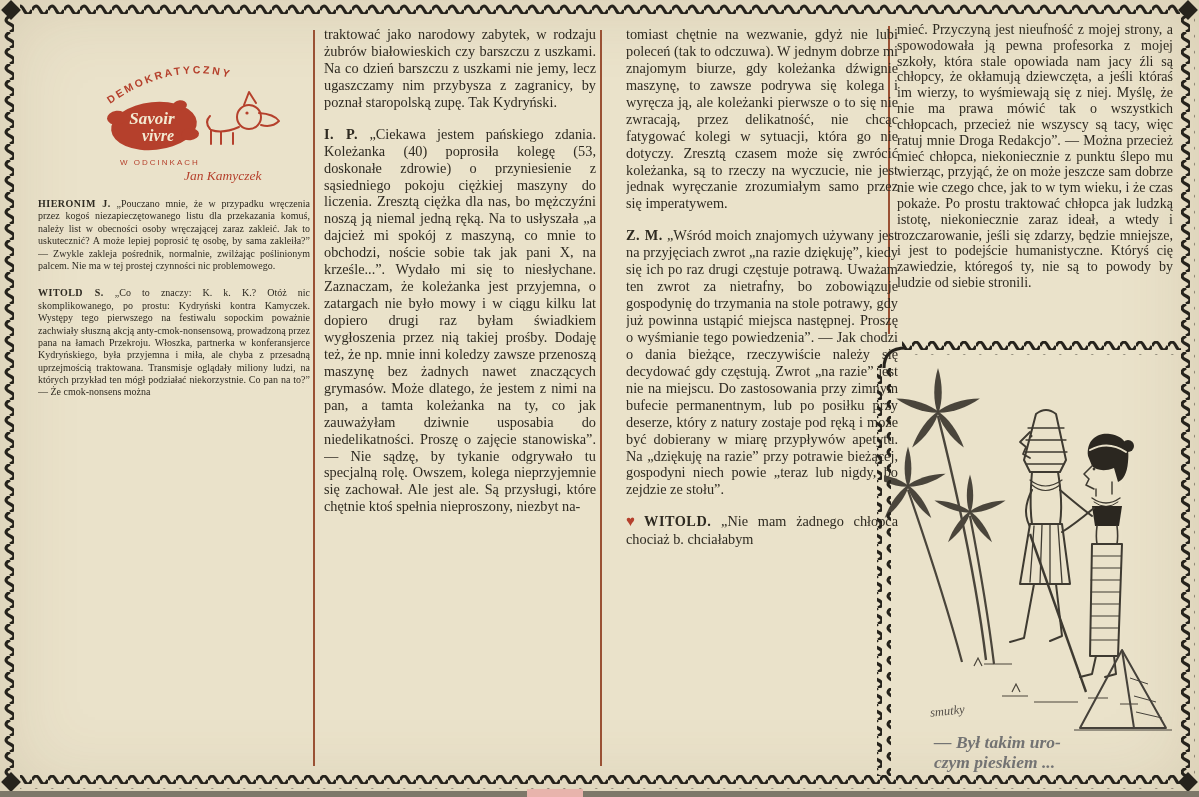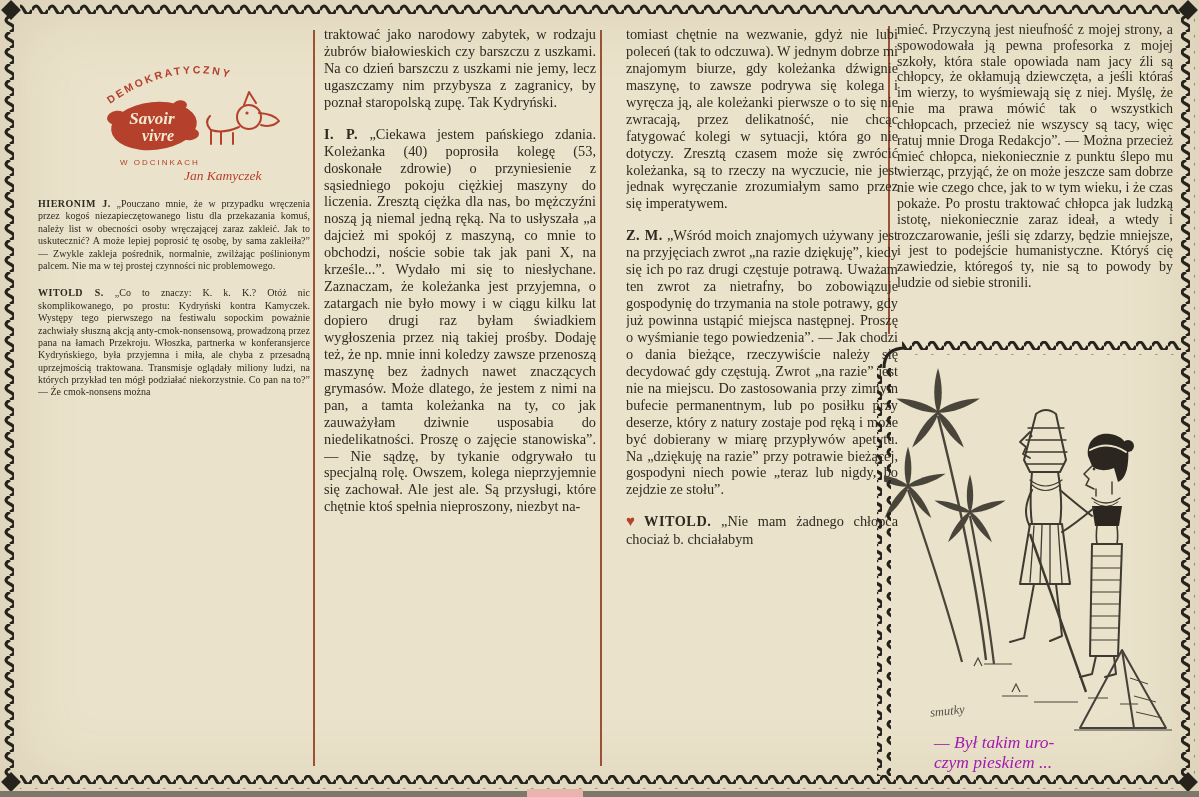--- a/index.html
+++ b/index.html
@@ -35,22 +35,22 @@
 
   
   .cartoon { position:absolute; left:884px; top:348px; width:302px; height:444px; z-index:2; }
   .cartoon .draw { position:absolute; left:0; top:0; }
   .sig {
     position:absolute; left:46px; top:356px; font-style:italic; font-size:12.5px;
     color:#55504a; transform:rotate(-6deg); z-index:3;
   }
   .caption {
     position:absolute; left:50px; top:384px; z-index:3;
-    font-style:italic; font-weight:400; font-size:17.5px; line-height:20px;
-    white-space:pre-line; color:#a21caf;
+    font-style:italic; font-weight:700; font-size:17.5px; line-height:20px;
+    white-space:pre-line; color:#737373;
   }
 
   
   .scan-strip { position:absolute; left:0; top:791px; width:1199px; height:6px; background:#7d7869; z-index:7; }
   .pink-bit  { position:absolute; left:527px; top:789px; width:56px; height:8px; background:#e8b4ac; z-index:8; }
 </style>
 </head>
 <body>
 
 <div class="page">

